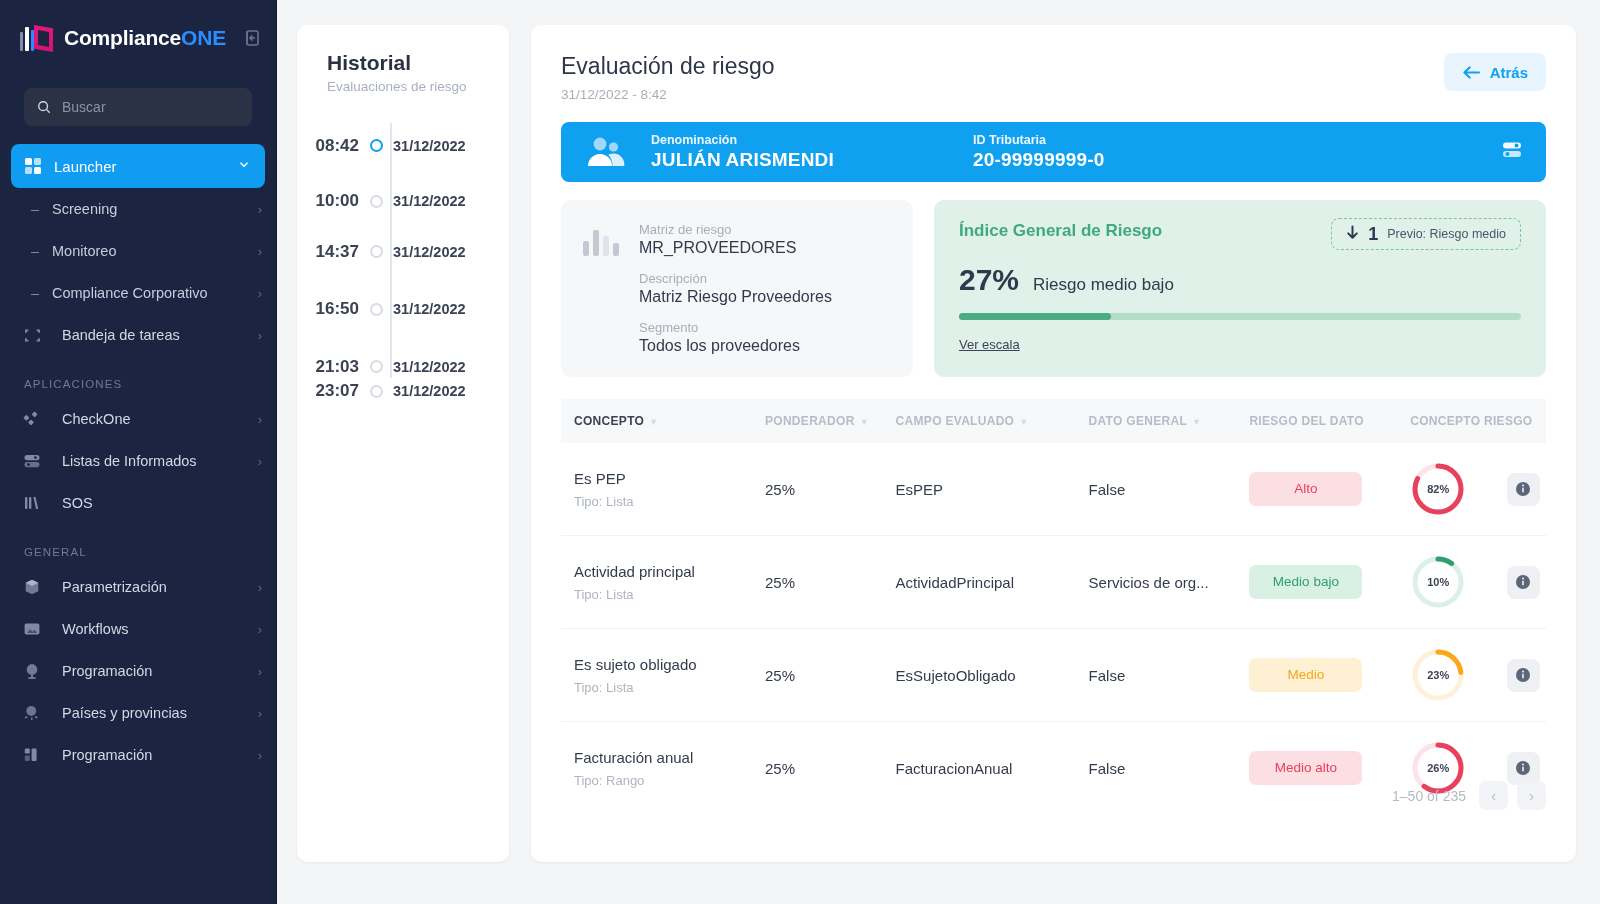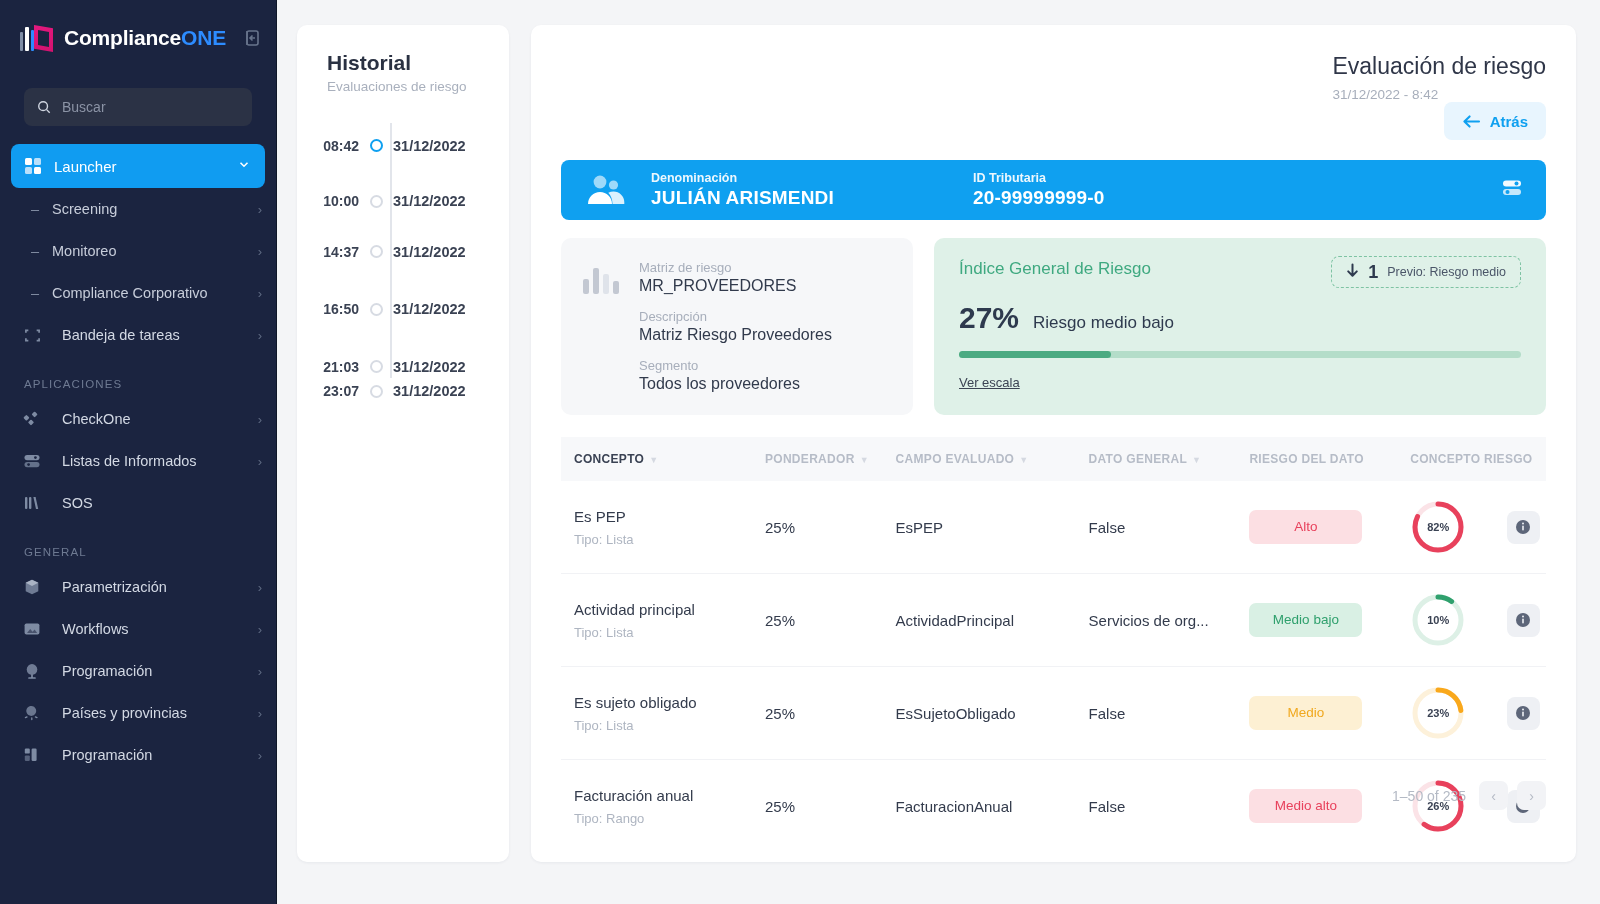--- a/index.html
+++ b/index.html
@@ -90,33 +90,33 @@
 
   .history-card {
     width: 212px; flex: 0 0 212px; background: #fff; border-radius: 10px;
     padding: 26px 0 0 0; height: 837px;
     box-shadow: 0 1px 3px rgba(20,30,60,.06);
   }
   .history-card h2 { font-size: 21px; color: #2a3142; padding: 0 30px; font-weight: bold; }
   .history-sub { font-size: 13.5px; color: #a9b0bd; padding: 4px 30px 0 30px; }
   .timeline { margin-top: 22px; position: relative; }
   .tl-row { display: flex; align-items: center; height: 0; position: relative; }
-  .tl-time { width: 62px; text-align: right; font-size: 14px; color: #3a4253; font-weight: bold; }
+  .tl-time { width: 62px; text-align: right; font-size: 17px; color: #3a4253; font-weight: bold; }
   .tl-dot-wrap { width: 34px; display: flex; justify-content: center; }
   .tl-dot { width: 13px; height: 13px; border-radius: 50%; border: 2.5px solid #d7dbe3; background: #fff; }
   .tl-dot.on { border-color: #0fa0f0; }
   .tl-date { font-size: 14.5px; color: #3a4253; font-weight: bold; }
   .tl-line { position: absolute; left: 93px; width: 2px; background: #e2e5eb; }
 
   .content-card {
     flex: 1; background: #fff; border-radius: 10px; height: 837px;
     padding: 28px 30px 0 30px; position: relative;
     box-shadow: 0 1px 3px rgba(20,30,60,.06);
   }
-  .page-head { display: flex; align-items: flex-end; flex-direction: column; }
+  .page-head { display: flex; align-items: flex-start; }
   .page-title { font-size: 23px; color: #2f3648; }
   .page-date { font-size: 13.5px; color: #a7aebb; margin-top: 7px; }
   .back-btn {
     margin-left: auto; background: #e8f5fe; color: #0fa0f0; border: 0;
     border-radius: 8px; height: 38px; padding: 0 18px; display: flex;
     align-items: center; gap: 9px; font-size: 15px; font-weight: bold;
     cursor: pointer; font-family: "Liberation Sans", sans-serif;
   }
 
   .id-banner {
@@ -139,21 +139,21 @@
   .bars-icon i { display: block; width: 7px; border-radius: 2px; background: #c3c8d2; }
   .fld { margin-bottom: 14px; }
   .fld:last-child { margin-bottom: 0; }
   .fld .lbl { font-size: 13px; color: #a7aebb; }
   .fld .val { font-size: 16px; color: #313a4c; margin-top: 2px; }
 
   .risk-card {
     flex: 1; background: #dff1e8; border-radius: 10px; padding: 21px 25px;
     position: relative;
   }
-  .risk-title { font-size: 17px; color: #3fa980; font-weight: normal; }
+  .risk-title { font-size: 17px; color: #3fa980; font-weight: bold; }
   .prev-chip {
     position: absolute; right: 25px; top: 18px; border: 1.5px dashed #7ec3a3;
     border-radius: 8px; height: 32px; display: flex; align-items: center;
     gap: 9px; padding: 0 14px;
   }
   .prev-chip .arrow { font-size: 16px; color: #2e3a4e; font-weight: bold; }
   .prev-chip .num { font-size: 18px; color: #2e3a4e; font-weight: bold; }
   .prev-chip .txt { font-size: 12.5px; color: #4a5568; }
   .risk-val-row { display: flex; align-items: baseline; gap: 14px; margin-top: 22px; }
   .risk-pct { font-size: 30px; color: #2e3a4e; font-weight: bold; }

